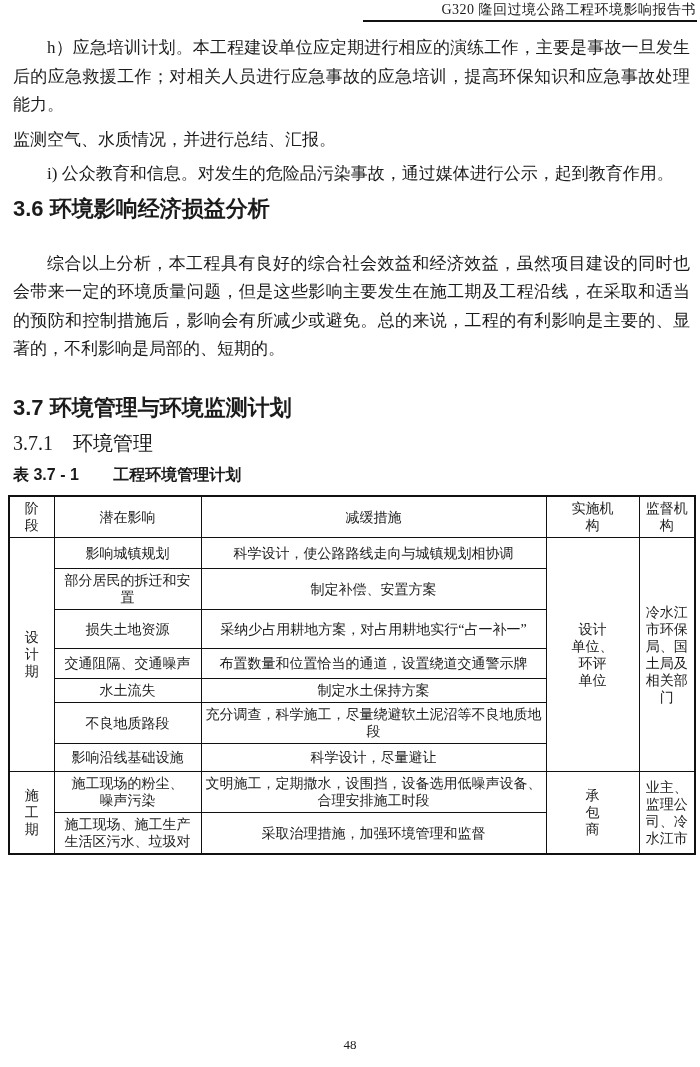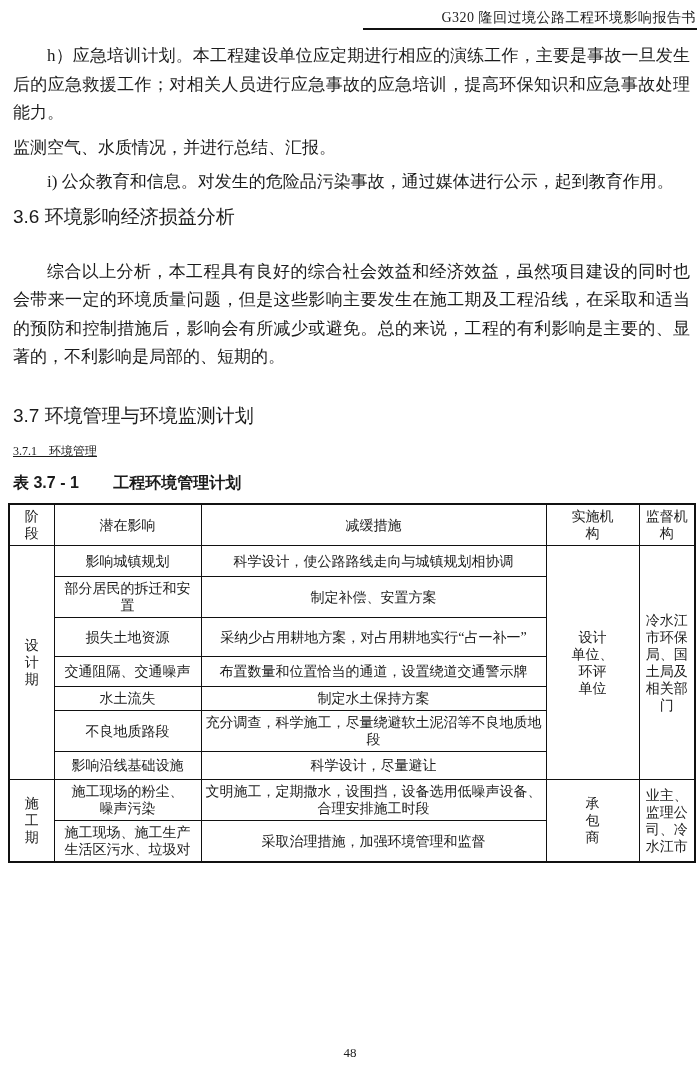--- a/index.html
+++ b/index.html
@@ -8,21 +8,21 @@
     position: relative;
     width: 700px;
     height: 1067px;
     margin: 0 auto;
     background: #ffffff;
     color: #1b1b1b;
     font-family: "Liberation Serif", "DejaVu Serif", serif;
     overflow: hidden;
   }
   
-  .header { padding-top: 8px; }
+  .header { }
   .header-text {
     text-align: right;
     padding-right: 4px;
     font-size: 14px;
     line-height: 20px;
     letter-spacing: 0.5px;
   }
   .header-rule {
     margin-left: 363px;
     margin-right: 3px;
@@ -35,32 +35,31 @@
     font-size: 17px;
     line-height: 28.6px;
     text-align: justify;
     text-justify: inter-ideograph;
     margin-bottom: 6px;
   }
   p.indent { text-indent: 2em; }
   .gap-before { margin-top: 26px; }
   h2.sec {
     font-family: "Liberation Sans", "DejaVu Sans", sans-serif;
-    font-weight: normal;
-    font-size: 19px;
+    font-weight: bold;
+    font-size: 22px;
     line-height: 28.6px;
     margin: 0 0 6px 0;
   }
   h2.sec-37 { margin-top: 30px; }
   h3.subsec {
     font-weight: normal;
-    font-size: 12px;
+    font-size: 20px;
     line-height: 28.6px;
     margin: 0 0 6px 0;
-    text-decoration: underline;
   }
   
   .table-caption {
     text-align: left;
     font-family: "Liberation Sans", "DejaVu Sans", sans-serif;
     font-weight: bold;
     font-size: 16px;
     line-height: 24px;
     margin: 4px 0 8px 0;
   }
@@ -83,21 +82,21 @@
     line-height: 17px;
     overflow: hidden;
   }
   .pre { white-space: pre-line; }
   td.vcell, th.vcell { line-height: 21px; white-space: pre-line; padding: 2px 1px; }
   .rh36{height:36px}.rh31{height:31px}.rh38{height:38px}.rh39{height:39px}
   .rh30{height:30px}.rh24{height:24px}.rh28{height:28px}.rh37{height:37px}
   
   .page-number {
     position: absolute;
-    bottom: 6px;
+    bottom: 14px;
     left: 0;
     width: 100%;
     text-align: center;
     font-size: 13px;
   }
 </style>
 </head>
 <body>
 
 <div class="page">

